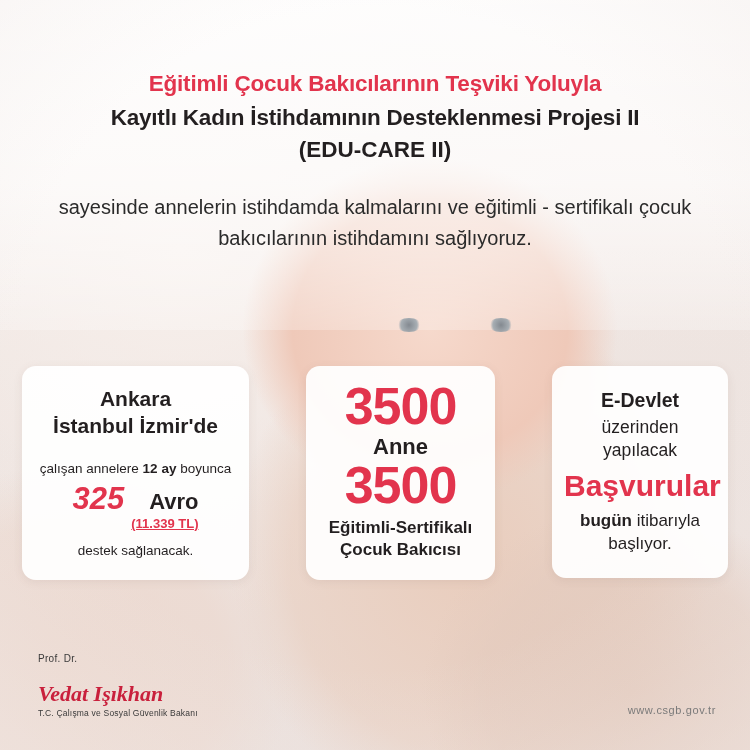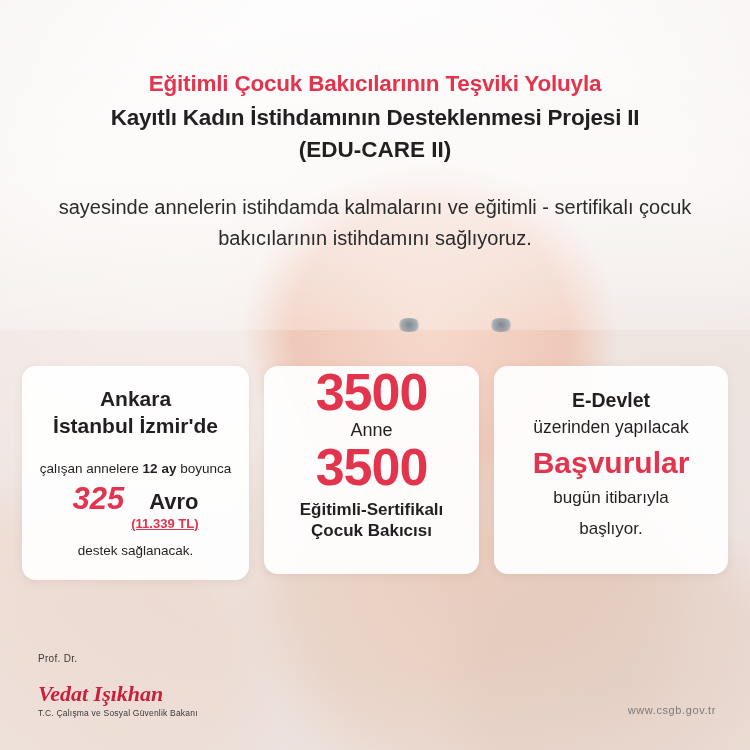--- a/index.html
+++ b/index.html
@@ -135,26 +135,26 @@
     box-shadow: 0 2px 10px rgba(120,90,80,0.10);
     box-sizing: border-box;
     text-align: center;
   }
   .card-left {
     width: 227px;
     padding: 20px 12px 22px;
     min-height: 208px;
   }
   .card-mid {
-    width: 215px;
-    padding: 0 10px 20px;
+    width: 189px;
+    padding: 14px 10px 20px;
     min-height: 208px;
   }
   .card-right {
-    width: 234px;
+    width: 176px;
     padding: 22px 12px 22px;
     min-height: 208px;
   }
   .c-city {
     color: #231f20;
     font-size: 21px;
     font-weight: bold;
     line-height: 1.28;
   }
   .c-sub {
@@ -203,22 +203,22 @@
 
   .big-num {
     color: #e2344d;
     font-size: 52px;
     font-weight: bold;
     line-height: 1.0;
     letter-spacing: -1px;
   }
   .mid-label {
     color: #231f20;
-    font-size: 18px;
-    font-weight: normal;
+    font-size: 22px;
+    font-weight: bold;
     margin-top: 2px;
     line-height: 1.15;
   }
   .mid-label2 {
     color: #231f20;
     font-size: 17px;
     font-weight: bold;
     line-height: 1.25;
     margin-top: 6px;
   }
@@ -241,21 +241,21 @@
     font-weight: bold;
     line-height: 1.2;
     margin-top: 6px;
   }
   .r-line3 {
     color: #231f20;
     font-size: 17px;
     line-height: 1.35;
     margin-top: 6px;
   }
-  .r-line3 b { font-weight: normal; margin-top: 20px; }
+  .r-line3 b { font-weight: bold; margin-top: 20px; }
 
   
   .signature {
     position: absolute;
     left: 38px;
     bottom: 32px;
     text-align: left;
   }
   .sig-pre {
     color: #3a3a3a;
@@ -336,21 +336,21 @@
         <div class="mid-label2" style="margin-top:0">Çocuk Bakıcısı</div>
       </div>
 
       <div class="card card-right">
         <div class="r-line1">E-Devlet</div>
         <div class="r-line2">üzerinden yapılacak</div>
         <div class="r-big">Başvurular</div>
         <div class="r-line3">
           <b>bugün</b><span> itibarıyla</span>
         </div>
-        <div class="r-line3" style="margin-top:8px">başlıyor.</div>
+        <div class="r-line3" style="margin-top:0">başlıyor.</div>
       </div>
 
     </div>
 
     <div class="signature">
       <div class="sig-pre">Prof. Dr.</div>
       <div class="sig-name">Vedat Işıkhan</div>
       <div class="sig-title">T.C. Çalışma ve Sosyal Güvenlik Bakanı</div>
     </div>
 

